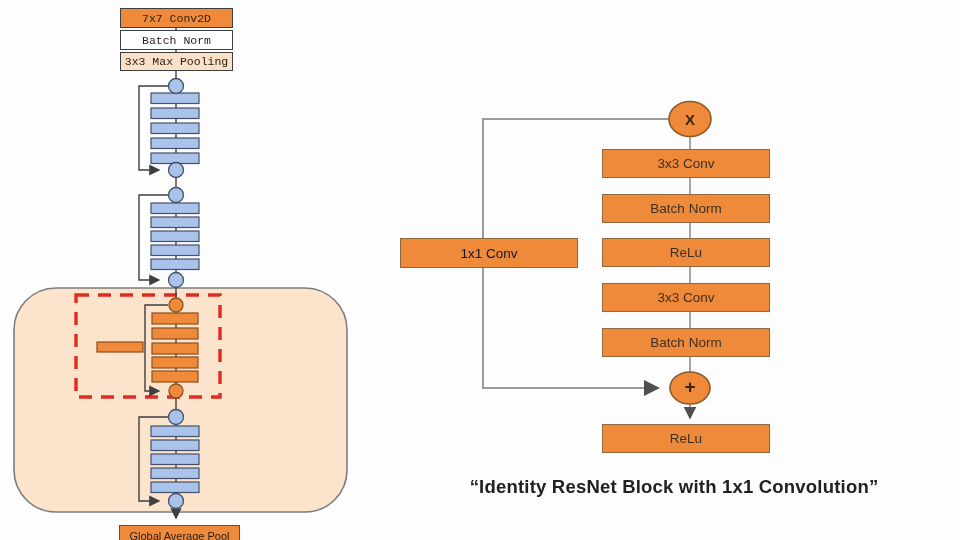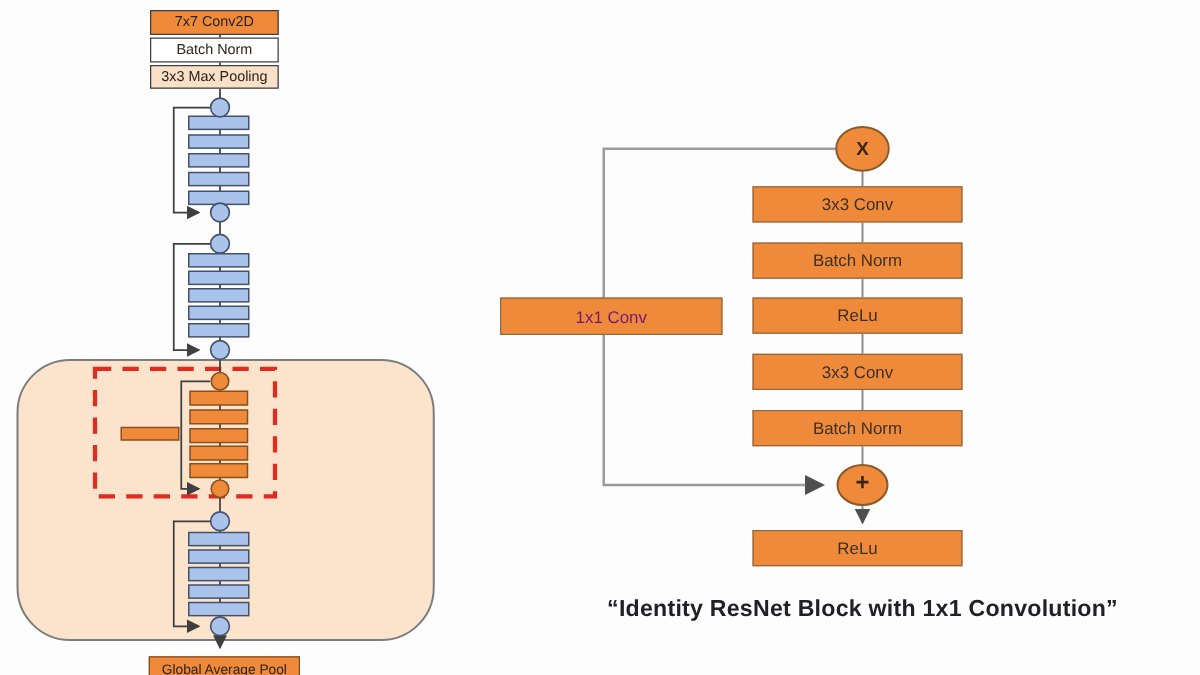--- a/index.html
+++ b/index.html
@@ -6,46 +6,46 @@
   #stage{
     position:relative;width:960px;height:540px;overflow:hidden;
     background:#fdfdfd;font-family:"Liberation Sans",sans-serif;
   }
   svg{position:absolute;left:0;top:0;}
   .node-box{
     position:absolute;display:flex;align-items:center;justify-content:center;
     box-sizing:border-box;text-align:center;
   }
   .stem-box{
-    width:103px;left:120px;height:20px;
-    border:1.4px solid #3f3f3f;font-size:11.5px;color:#2b2319;
+    width:113px;left:120px;height:20px;
+    border:1.4px solid #3f3f3f;font-size:11.5px;color:#2b2319;font-family:Liberation Mono, monospace;
   }
   .stem-orange{background:#ef8a3b;}
   .stem-white{background:#ffffff;}
   .stem-peach{background:#fae0c8;}
   .footer-box{
     left:119px;top:525px;width:121px;height:22px;background:#ef8a3b;
     border:1.4px solid #7d4a1c;font-size:11px;color:#2b2319;
   }
   .rblock{
     left:602px;width:168px;height:29px;background:#ef8a3b;
     border:1.5px solid #916740;font-size:13.5px;color:#3c3026;
   }
   .rskip{
     left:400px;top:238px;width:178px;height:30px;background:#ef8a3b;
-    border:1.5px solid #916740;font-size:13.5px;color:#701a75;
+    border:1.5px solid #916740;font-size:13.5px;color:#0f172a;
   }
   .node-label{
     position:absolute;display:flex;align-items:center;justify-content:center;
     color:#3a2410;font-weight:bold;
   }
   #x-label{left:669px;top:102px;width:42px;height:34px;font-size:15px;}
   #plus-label{left:670px;top:371px;width:40px;height:32px;font-size:19px;}
   #caption{
-    position:absolute;left:440px;top:476px;width:500px;text-align:center;
+    position:absolute;left:424px;top:476px;width:500px;text-align:center;
     font-size:18.5px;font-weight:bold;color:#202124;letter-spacing:.2px;
   }
 </style>
 </head>
 <body>
 
 <div id="stage">
 
   <svg width="960" height="540" viewBox="0 0 960 540">
     <defs>

